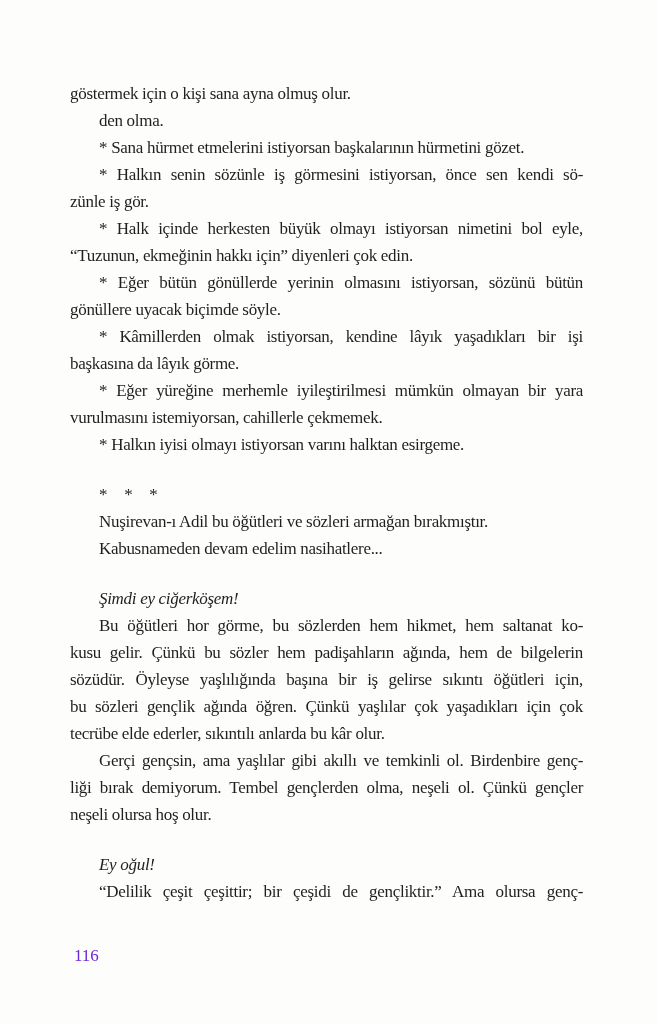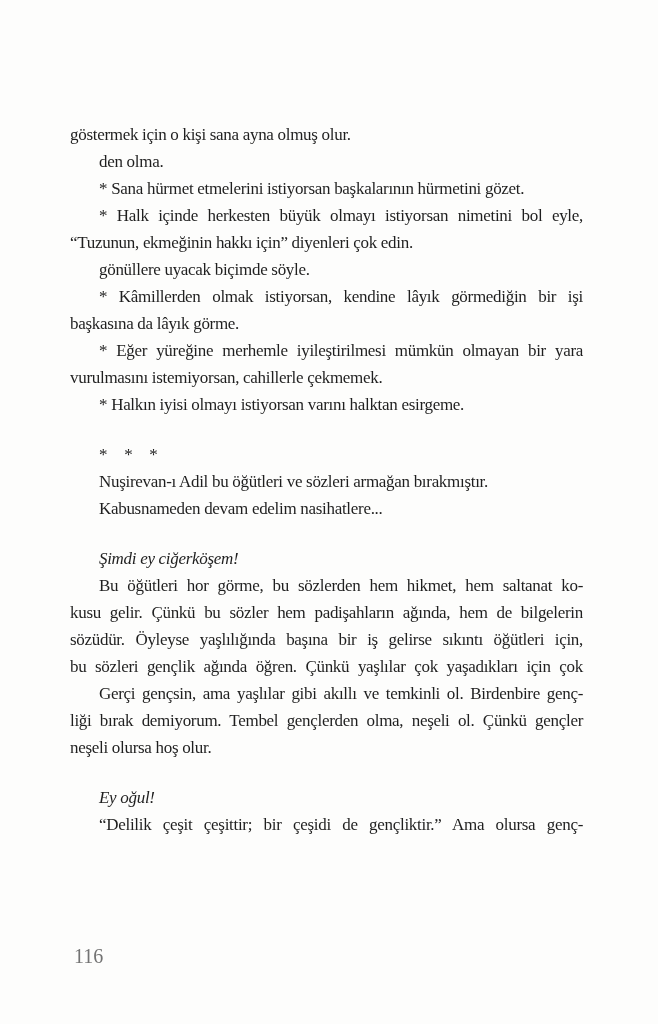--- a/index.html
+++ b/index.html
@@ -13,21 +13,20 @@
     height: 1024px;
     background: #fdfdfc;
     overflow: hidden;
   }
   .text-block {
     position: absolute;
     left: 70px;
     top: 80px;
     width: 513px;
     color: #1f1f1f;
-    margin-top: 41px;
   }
   .para {
     margin: 0;
     padding: 0;
   }
   .para.gap {
     margin-top: 23px;
   }
   .para.italic {
     font-style: italic;
@@ -51,48 +50,53 @@
     text-indent: 29px;
   }
   .line b {
     font-weight: normal;
   }
   .page-number {
     position: absolute;
     left: 74px;
     top: 944px;
     font-family: "Liberation Serif", serif;
-    font-size: 20px;
+    font-size: 17px;
     line-height: 24px;
-    color: #737373;
+    color: #6d28d9;
   }
 </style>
 </head>
 <body>
 
 <div class="page">
   <div class="text-block" id="text-block">
       <div class="para">
         <div class="line">göstermek için o kişi sana ayna olmuş olur.</div>
       </div>
       <div class="para indent">
         <div class="line">den olma.</div>
       </div>
       <div class="para indent">
         <div class="line">* Sana hürmet etmelerini istiyorsan başkalarının hürmetini gözet.</div>
       </div>
       <div class="para indent">
+        <div class="line j">* Halkın senin sözünle iş görmesini istiyorsan, önce sen kendi sö-</div>
+        <div class="line">zünle iş gör.</div>
+      </div>
+      <div class="para indent">
         <div class="line j">* Halk içinde herkesten büyük olmayı istiyorsan nimetini bol eyle,</div>
         <div class="line">“Tuzunun, ekmeğinin hakkı için” diyenleri çok edin.</div>
       </div>
       <div class="para indent">
+        <div class="line j">* Eğer bütün gönüllerde yerinin olmasını istiyorsan, sözünü bütün</div>
         <div class="line">gönüllere uyacak biçimde söyle.</div>
       </div>
       <div class="para indent">
-        <div class="line j">* Kâmillerden olmak istiyorsan, kendine lâyık görmediğin bir işi</div>
+        <div class="line j">* Kâmillerden olmak istiyorsan, kendine lâyık yaşadıkları bir işi</div>
         <div class="line">başkasına da lâyık görme.</div>
       </div>
       <div class="para indent">
         <div class="line j">* Eğer yüreğine merhemle iyileştirilmesi mümkün olmayan bir yara</div>
         <div class="line">vurulmasını istemiyorsan, cahillerle çekmemek.</div>
       </div>
       <div class="para indent">
         <div class="line">* Halkın iyisi olmayı istiyorsan varını halktan esirgeme.</div>
       </div>
       <div class="para indent gap separator">
@@ -105,20 +109,21 @@
         <div class="line">Kabusnameden devam edelim nasihatlere...</div>
       </div>
       <div class="para indent gap italic">
         <div class="line">Şimdi ey ciğerköşem!</div>
       </div>
       <div class="para indent">
         <div class="line j">Bu öğütleri hor görme, bu sözlerden hem hikmet, hem saltanat ko-</div>
         <div class="line j">kusu gelir. Çünkü bu sözler hem padişahların ağında, hem de bilgelerin</div>
         <div class="line j">sözüdür. Öyleyse yaşlılığında başına bir iş gelirse sıkıntı öğütleri için,</div>
         <div class="line j">bu sözleri gençlik ağında öğren. Çünkü yaşlılar çok yaşadıkları için çok</div>
+        <div class="line">tecrübe elde ederler, sıkıntılı anlarda bu kâr olur.</div>
       </div>
       <div class="para indent">
         <div class="line j">Gerçi gençsin, ama yaşlılar gibi akıllı ve temkinli ol. Birdenbire genç-</div>
         <div class="line j">liği bırak demiyorum. Tembel gençlerden olma, neşeli ol. Çünkü gençler</div>
         <div class="line">neşeli olursa hoş olur.</div>
       </div>
       <div class="para indent gap italic">
         <div class="line">Ey oğul!</div>
       </div>
       <div class="para indent">

